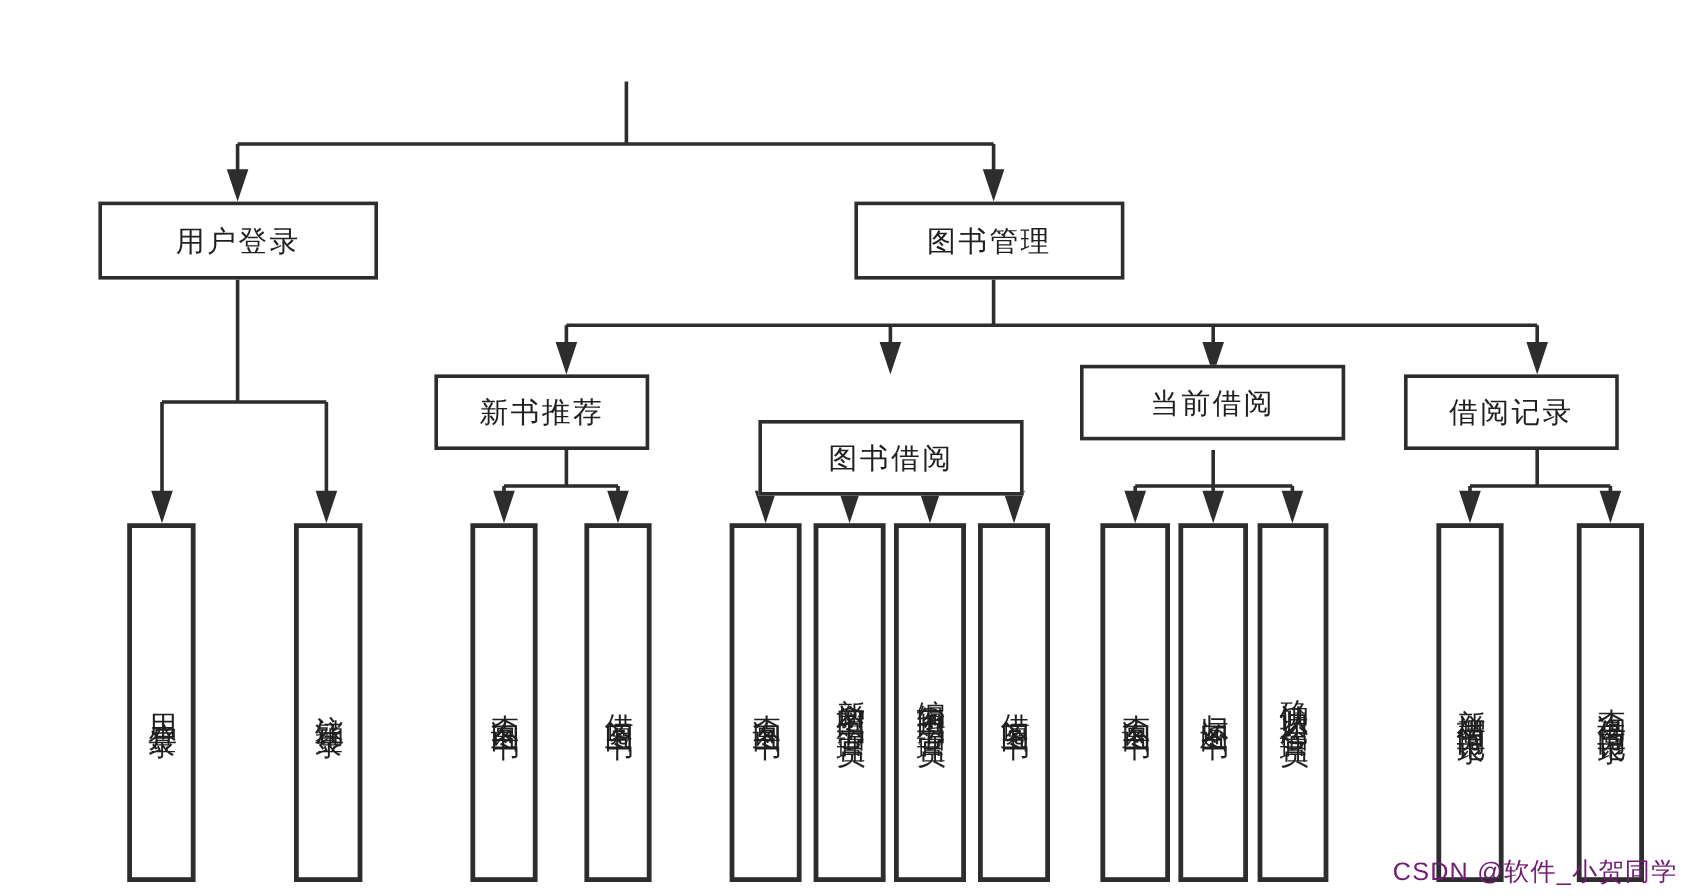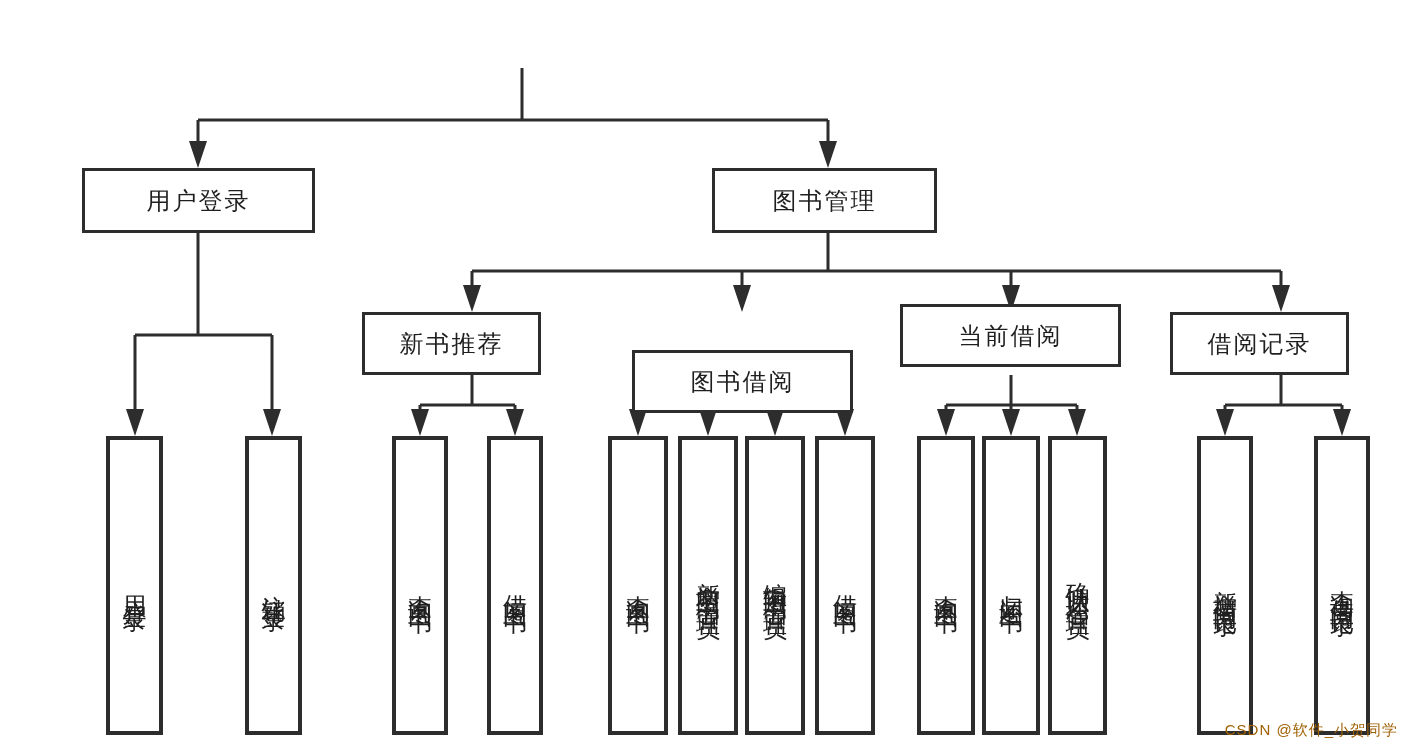--- a/index.html
+++ b/index.html
@@ -34,22 +34,22 @@
     writing-mode: vertical-rl;
     text-orientation: mixed;
     font-size: 24px;
     letter-spacing: 5px;
     line-height: 1;
   }
   .watermark {
     position: absolute;
     right: 7px;
     bottom: 7px;
-    color: #a16207;
-    font-size: 15px;
+    color: #701a75;
+    font-size: 21px;
     letter-spacing: 1px;
     white-space: nowrap;
   }
 </style>
 </head>
 <body>
 
 <div class="stage">
 
   <svg class="wires" viewBox="0 0 1405 747" aria-hidden="true">

